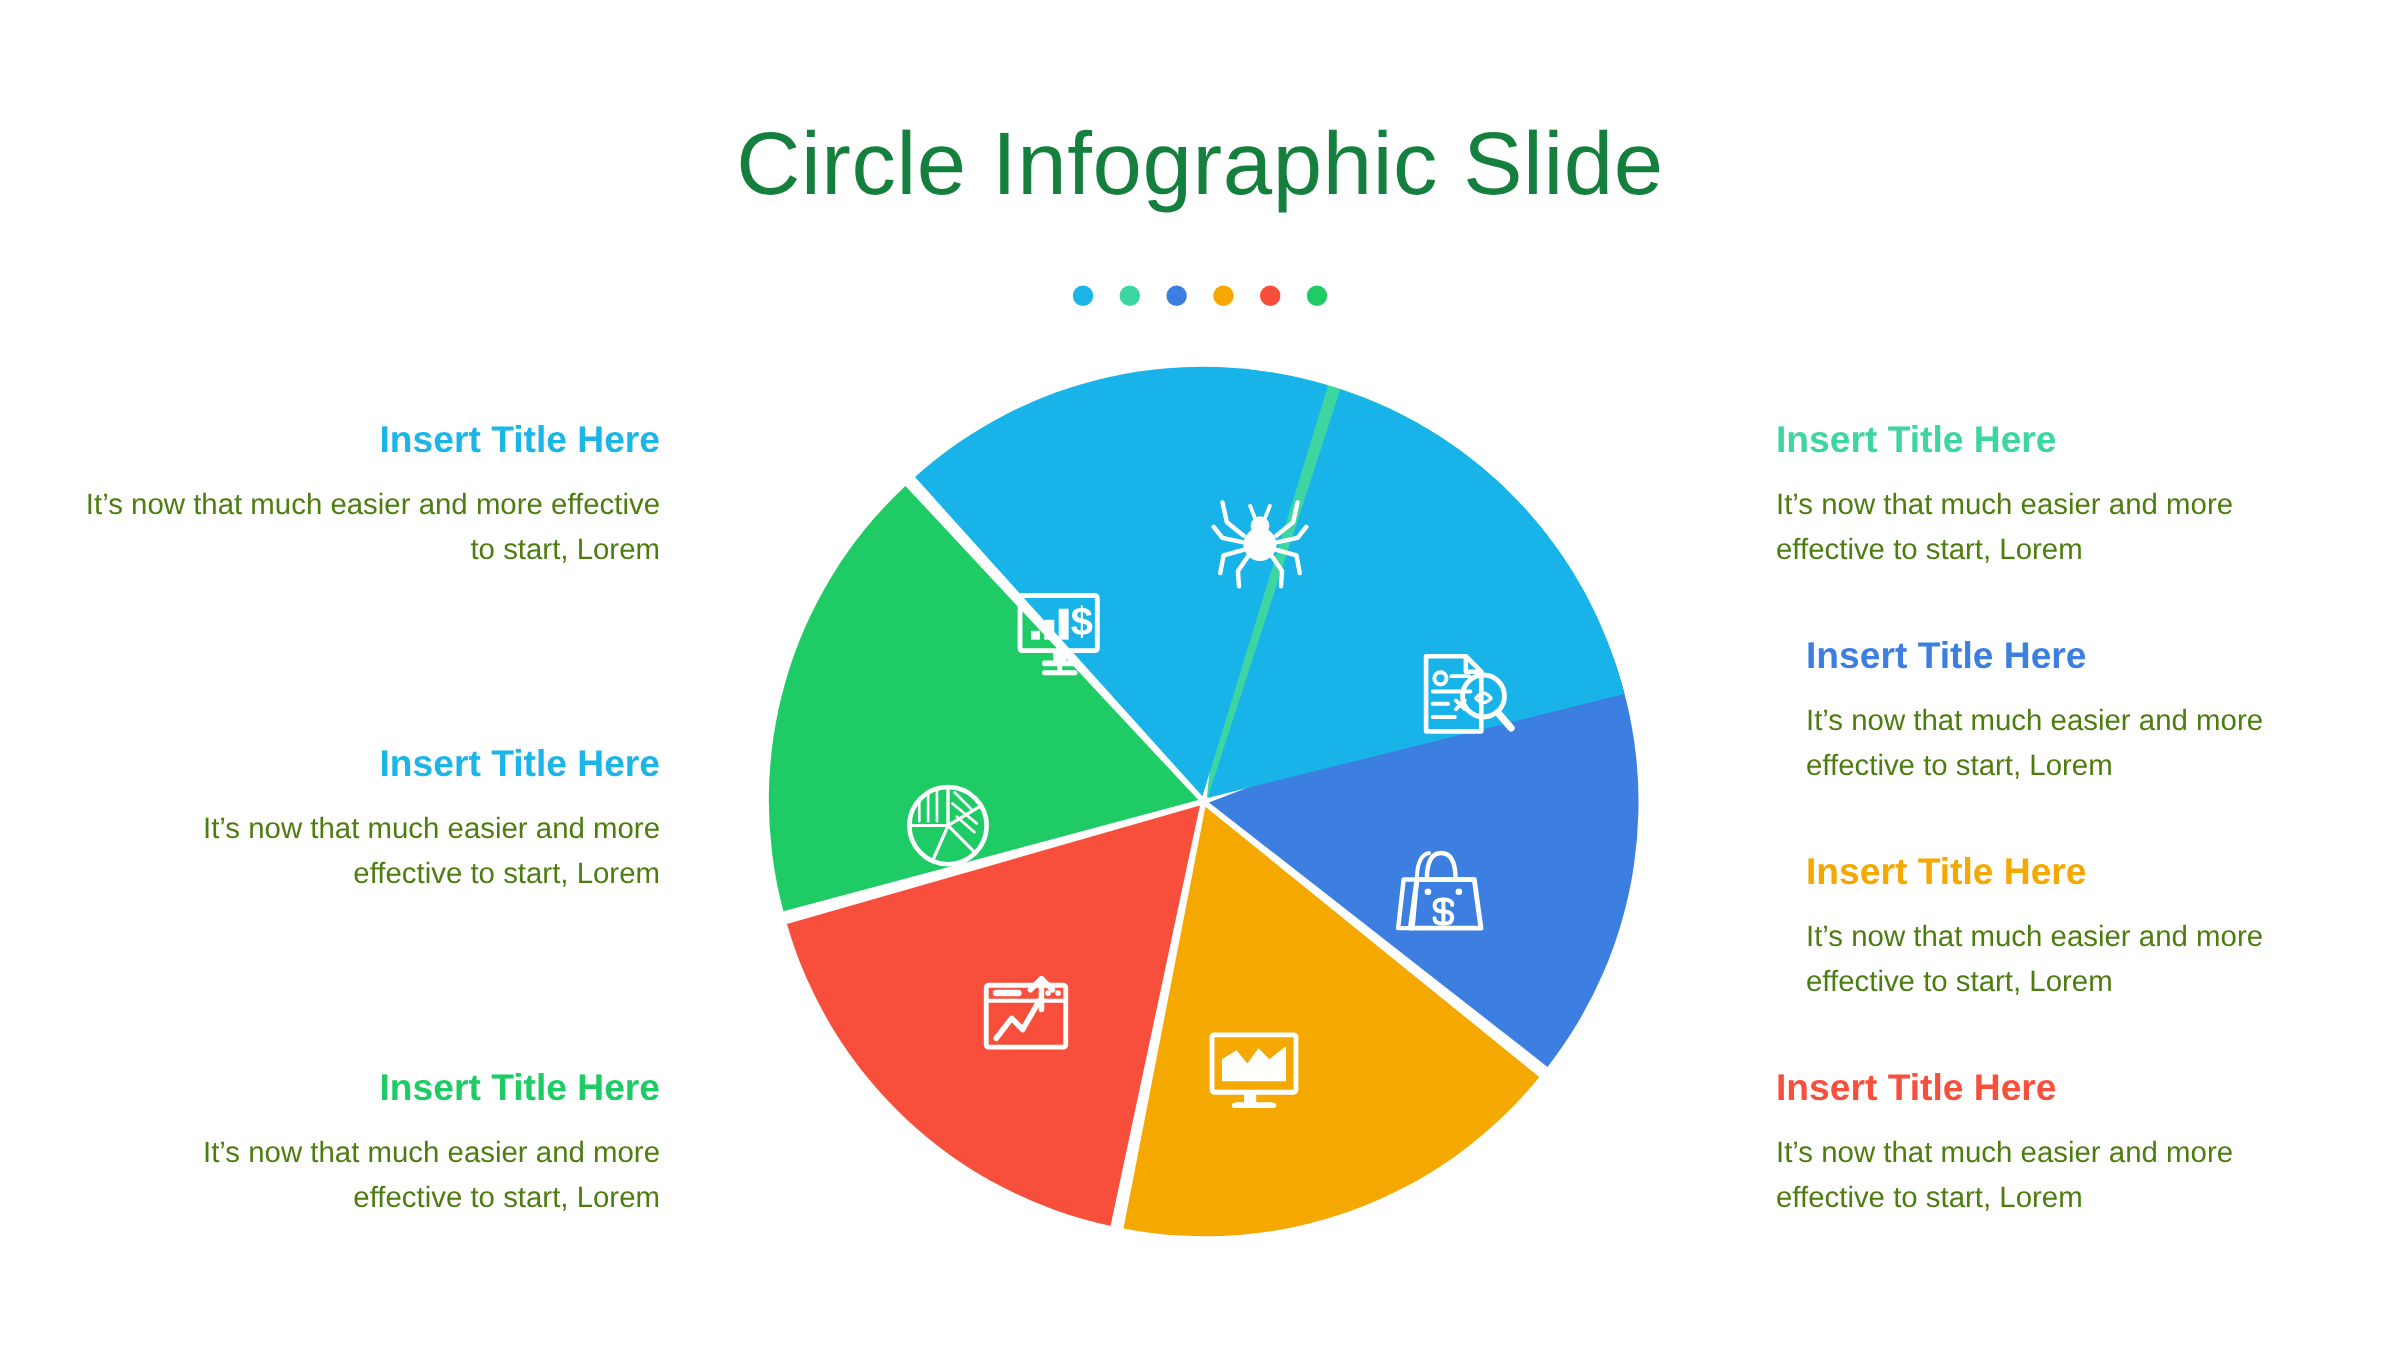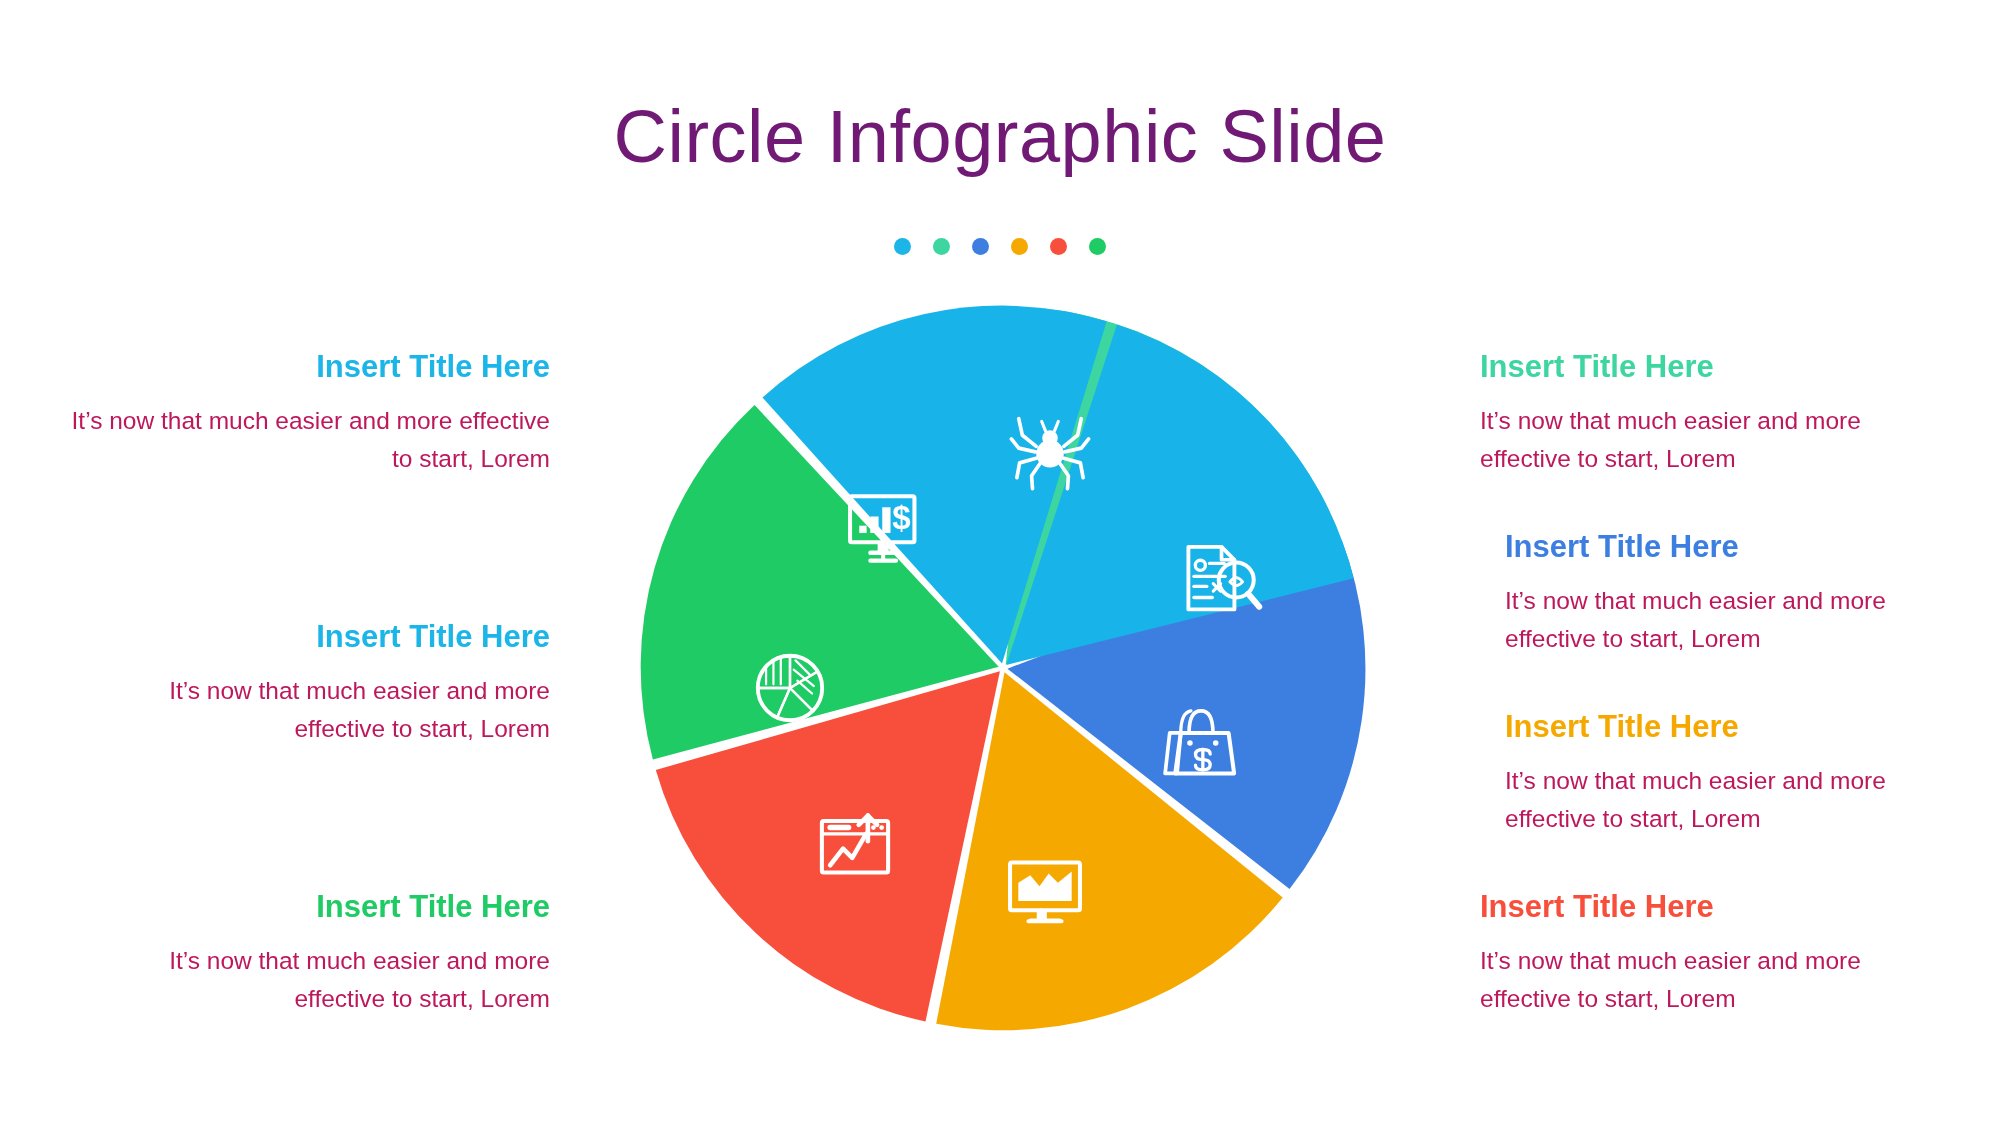--- a/index.html
+++ b/index.html
@@ -15,21 +15,21 @@
     background: #ffffff;
   }
 
   
   .title {
     position: absolute;
     top: 96px; left: 0; width: 2000px;
     text-align: center;
     font-size: 74px;
     font-weight: 400;
-    color: #701a75;
+    color: #15803d;
     letter-spacing: 0.5px;
     line-height: 1.1;
   }
   .dots {
     position: absolute;
     top: 238px; left: 0; width: 2000px;
     display: flex;
     justify-content: center;
     align-items: center;
     gap: 22px;
@@ -49,21 +49,21 @@
   .block .b-title {
     font-size: 31px;
     font-weight: 700;
     line-height: 1.2;
     margin-bottom: 17px;
     white-space: nowrap;
   }
   .block .b-body {
     font-size: 24.5px;
     font-weight: 400;
-    color: #be185d;
+    color: #4d7c0f;
     line-height: 1.55;
   }
   .left  { text-align: right; }
   .right { text-align: left; }
 
   
   .blk-l1 { left: 60px;  top: 348px;  width: 490px; }
   .blk-l2 { left: 100px; top: 618px;  width: 450px; }
   .blk-l3 { left: 130px; top: 888px;  width: 420px; }
 

